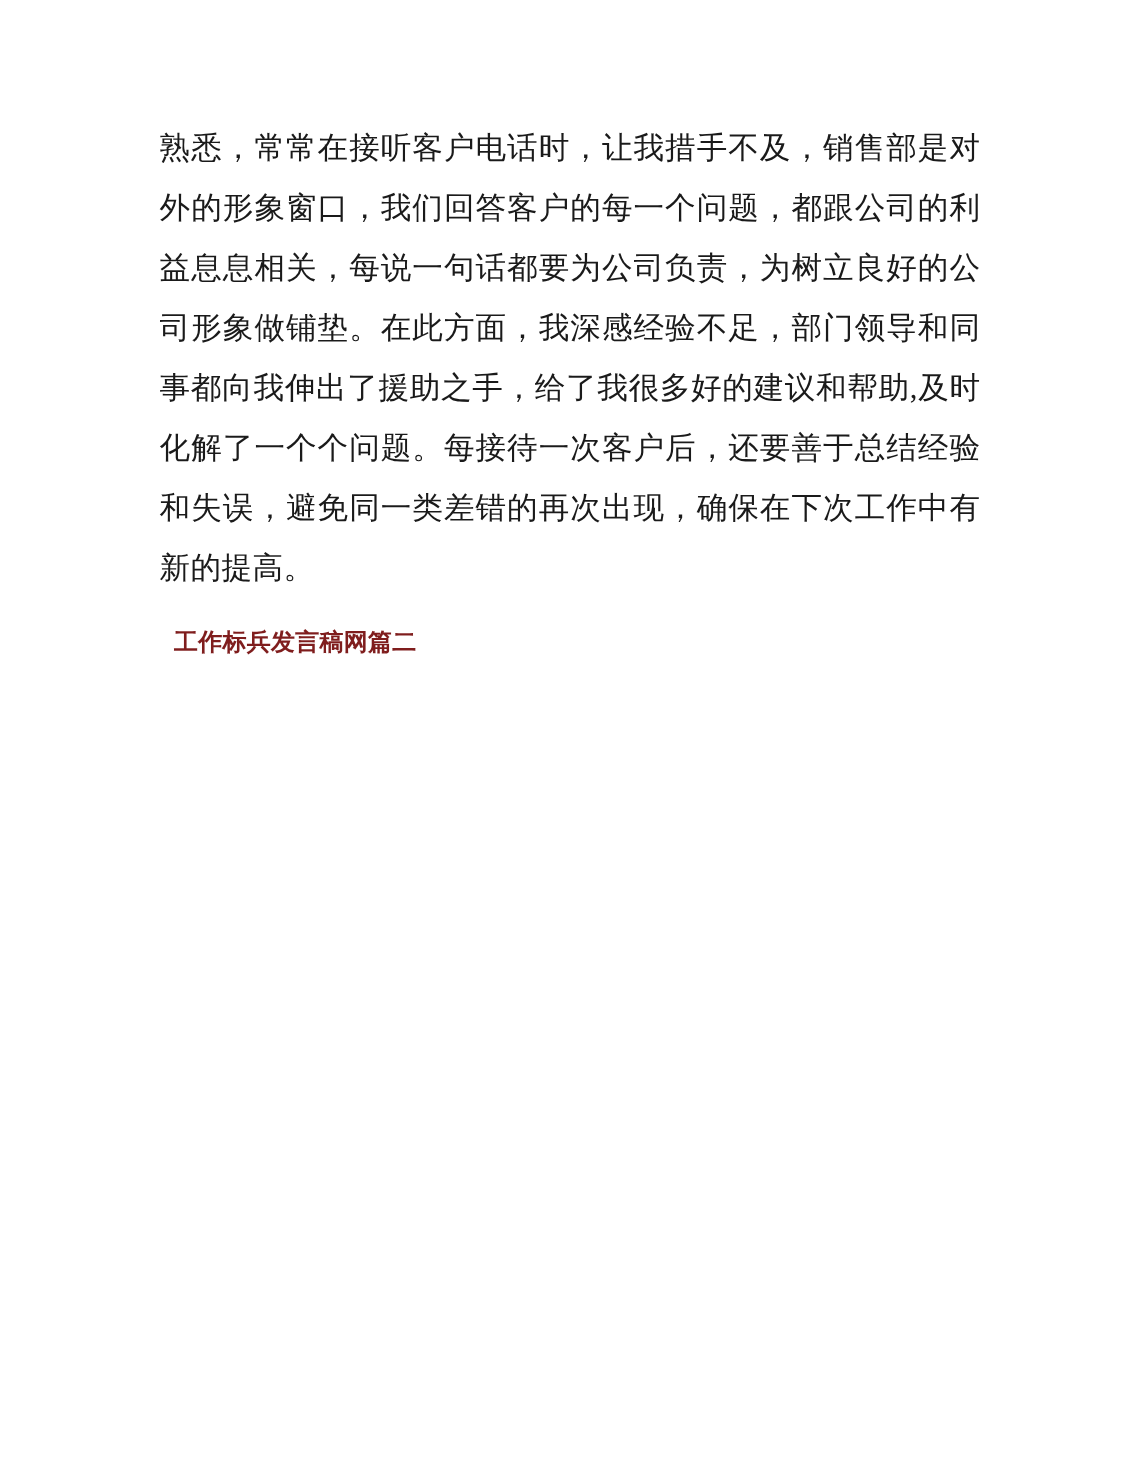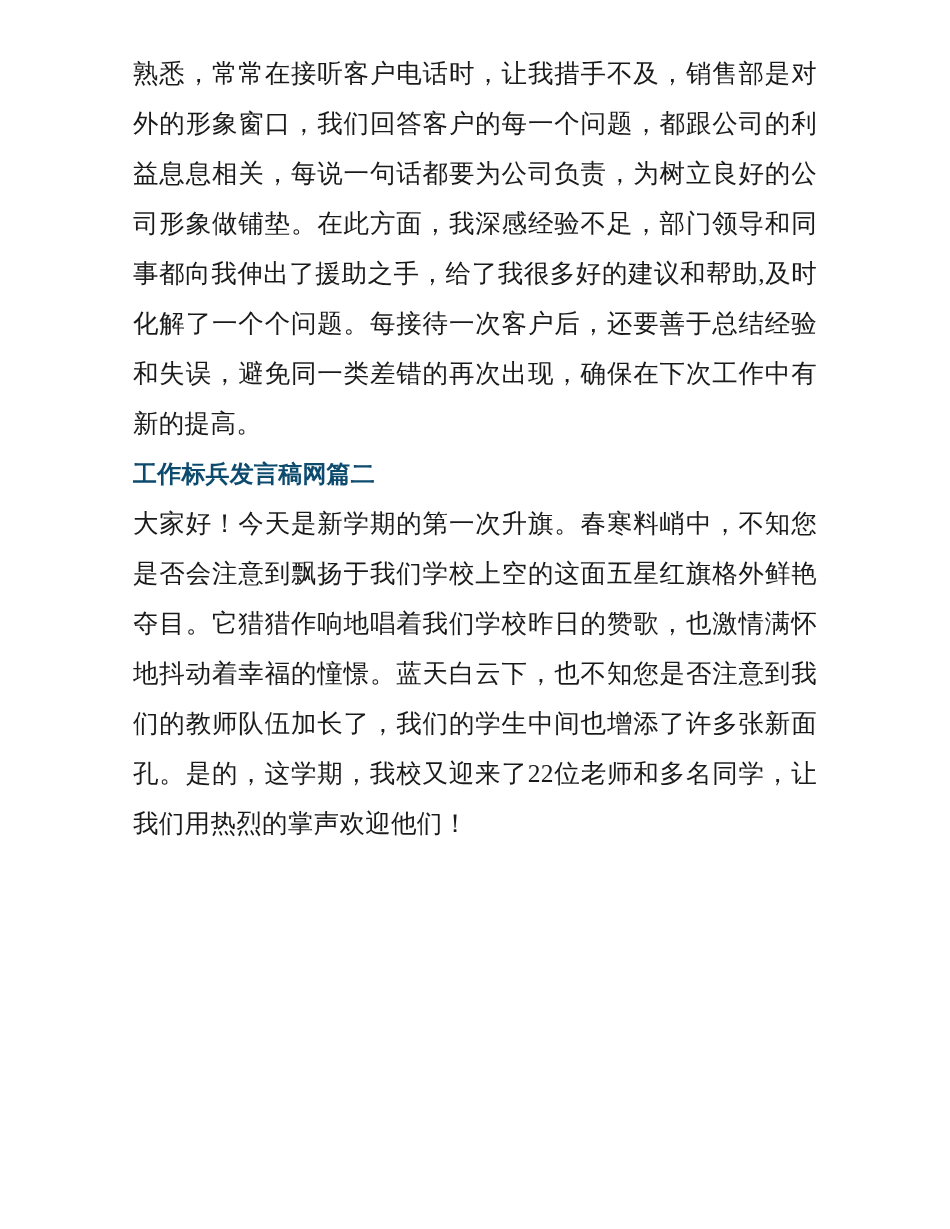--- a/index.html
+++ b/index.html
@@ -11,46 +11,45 @@
     width: 950px;
     height: 1229px;
     overflow: hidden;
     font-family: "Liberation Serif", "DejaVu Serif", serif;
     color: #000000;
   }
   .page {
     box-sizing: border-box;
     width: 950px;
     height: 962px;
-    padding: 49px 133px 0 133px;
+    padding: 99px 133px 0 133px;
     background: #ffffff;
   }
   .doc-body {
     width: 684px;
   }
   p.para {
     margin: 0 0 0 0;
     font-size: 25.5px;
     line-height: 50px;
     text-align: justify;
     text-justify: inter-ideograph;
     letter-spacing: 0.3px;
     color: #1a1a1a;
   }
   p.heading {
-    margin: 0;
-    font-size: 24px;
+    margin: 12px;
+    font-size: 20px;
     line-height: 50px;
     font-weight: bold;
-    color: #0c4a6e;
+    color: #7f1d1d;
     letter-spacing: 0.2px;
   }
 </style>
 </head>
 <body>
 
 <div class="page">
   <div class="doc-body">
     <p class="para">熟悉，常常在接听客户电话时，让我措手不及，销售部是对外的形象窗口，我们回答客户的每一个问题，都跟公司的利益息息相关，每说一句话都要为公司负责，为树立良好的公司形象做铺垫。在此方面，我深感经验不足，部门领导和同事都向我伸出了援助之手，给了我很多好的建议和帮助,及时化解了一个个问题。每接待一次客户后，还要善于总结经验和失误，避免同一类差错的再次出现，确保在下次工作中有新的提高。</p>
     <p class="heading">工作标兵发言稿网篇二</p>
-    <p class="para">大家好！今天是新学期的第一次升旗。春寒料峭中，不知您是否会注意到飘扬于我们学校上空的这面五星红旗格外鲜艳夺目。它猎猎作响地唱着我们学校昨日的赞歌，也激情满怀地抖动着幸福的憧憬。蓝天白云下，也不知您是否注意到我们的教师队伍加长了，我们的学生中间也增添了许多张新面孔。是的，这学期，我校又迎来了22位老师和多名同学，让我们用热烈的掌声欢迎他们！</p>
   </div>
 </div>
 
 </body></html>

